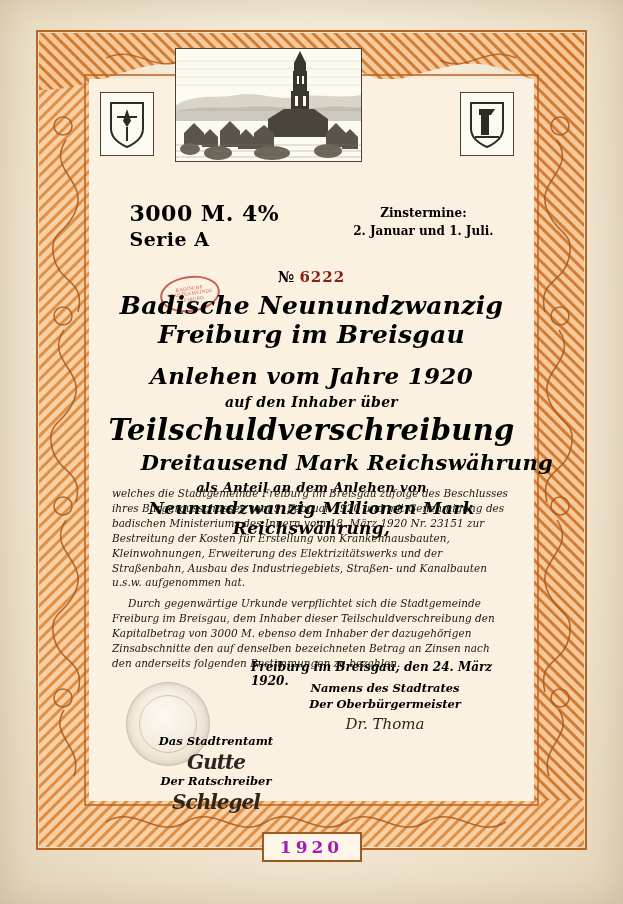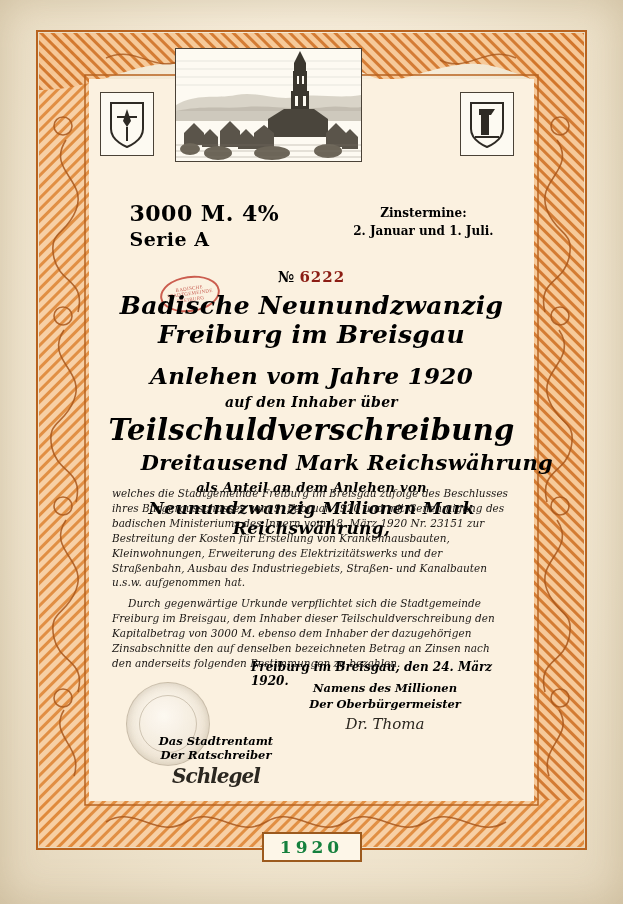--- a/index.html
+++ b/index.html
@@ -252,21 +252,21 @@
     height: 26px;
     background: #fdf6e8;
     border: 2px solid #9c5a1e;
     display: flex;
     align-items: center;
     justify-content: center;
     font-family: "DejaVu Serif", serif;
     font-weight: bold;
     font-size: 17px;
     letter-spacing: 4px;
-    color: #15803d;
+    color: #a21caf;
   }
 </style>
 </head>
 <body>
 
 <div id="certificate">
 
   <div id="paper-edge"></div>
 
   <div id="border-frame">
@@ -434,30 +434,31 @@
   </div>
 
   <div id="body-text">
     <p>welches die Stadtgemeinde Freiburg im Breisgau zufolge des Beschlusses ihres Bürgerausschusses vom 9. Februar 1920 und mit Genehmigung des badischen Ministeriums des Innern vom 18. März 1920 Nr. 23151 zur Bestreitung der Kosten für Erstellung von Krankenhausbauten, Kleinwohnungen, Erweiterung des Elektrizitätswerks und der Straßenbahn, Ausbau des Industriegebiets, Straßen- und Kanalbauten u.s.w. aufgenommen hat.</p>
     <p class="indent">Durch gegenwärtige Urkunde verpflichtet sich die Stadtgemeinde Freiburg im Breisgau, dem Inhaber dieser Teilschuldverschreibung den Kapitalbetrag von 3000 M. ebenso dem Inhaber der dazugehörigen Zinsabschnitte den auf denselben bezeichneten Betrag an Zinsen nach den anderseits folgenden Bestimmungen zu bezahlen.</p>
   </div>
 
   <div id="place-date">Freiburg im Breisgau, den 24. März 1920.</div>
 
   <div id="signature-area">
-    <div class="sig-line">Namens des Millionen</div>
+    <div class="sig-line">Namens des Stadtrates</div>
     <div class="sig-line">Der Oberbürgermeister</div>
     <div class="sig-script">Dr. Thoma</div>
   </div>
 
   <div id="dry-seal"></div>
 
   <div id="officials-row">
     <div class="official">
       <div>Das Stadtrentamt</div>
+      <div class="sig-script">Gutte</div>
     </div>
     <div class="official">
       <div>Der Ratschreiber</div>
       <div class="sig-script">Schlegel</div>
     </div>
   </div>
 
   <div id="year-badge">1920</div>
 
 </div>

